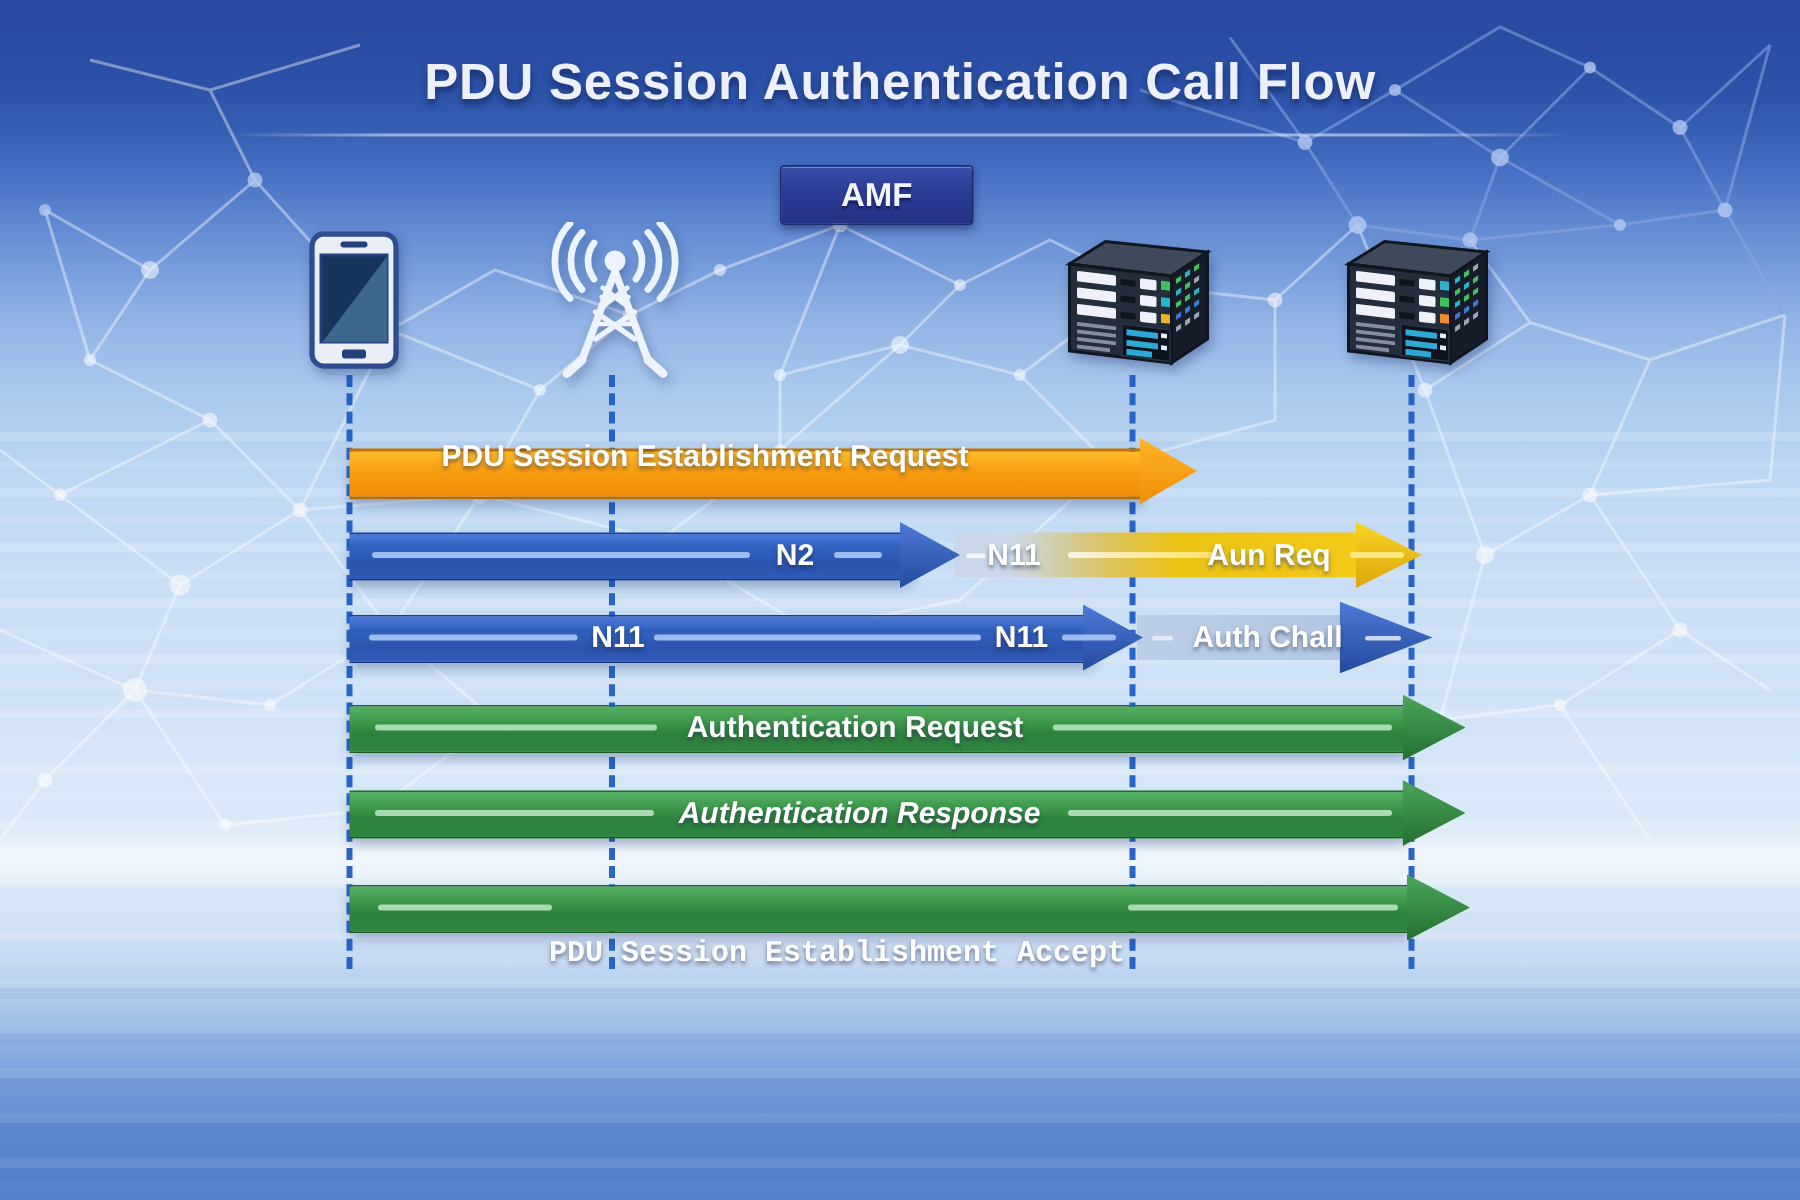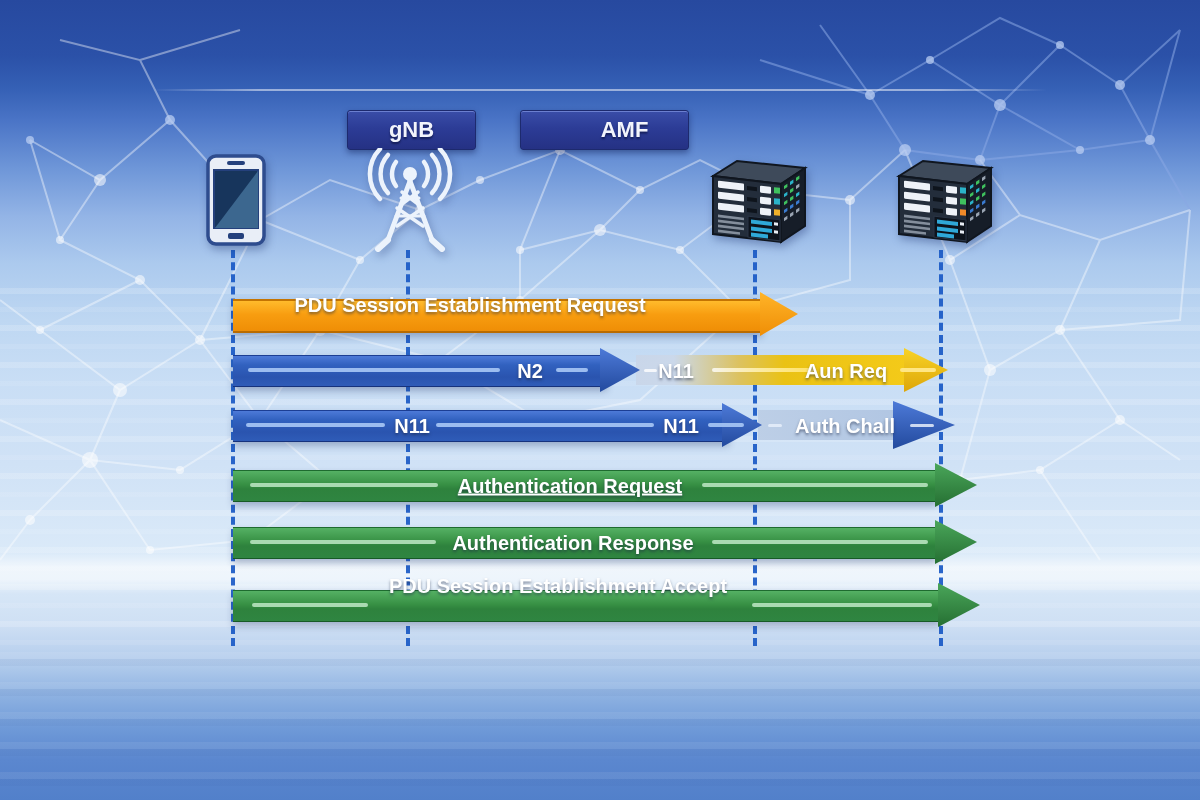--- a/index.html
+++ b/index.html
@@ -132,25 +132,23 @@
       <circle cx="170" cy="120" r="5"></circle>
         <circle cx="30" cy="140" r="4"></circle>
     </g>
   </svg>
 
   <div class="streaks" style="top:288px;height:370px;opacity:.6;"></div>
   <div class="streaks bright" style="top:552px;height:42px;"></div>
   <div class="streaks bottom" style="top:652px;height:148px;opacity:.7;"></div>
   <div class="hairline"></div>
 
-
-  <div class="entity" style="left:347px;width:127px;">
-    <span>gNB</span>
-  </div>
-  <div class="entity" style="left:520px;width:127px;padding-left:40px;">
+  <div class="title">PDU Session Authentication Call Flow</div>
+
+  <div class="entity" style="left:520px;width:127px;">
     <span>AMF</span>
   </div>
 
   <svg class="icon" style="left:205px;top:154px;" width="62" height="92" viewBox="0 0 62 92">
     <rect x="3" y="2" width="56" height="88" rx="8" fill="#e9eef7" stroke="#2e4c8e" stroke-width="3.5"></rect>
     <rect x="9" y="16" width="44" height="58" fill="#17355c" stroke="#24407c" stroke-width="2"></rect>
     <polygon points="53,17 53,74 10,74" fill="#3c678f"></polygon>
     <rect x="22" y="7" width="18" height="4" rx="2" fill="#24407c"></rect>
     <rect x="23" y="79" width="16" height="6" rx="2" fill="#24407c"></rect>
   </svg>
@@ -306,32 +304,32 @@
     <div class="flabel" style="left:412px;top:426px;">N11</div>
     <div class="flabel" style="left:681px;top:426px;">N11</div>
     <div class="flabel" style="left:845px;top:426px;">Auth Chall</div>
   </div>
 
   <div>
     <div class="bar green" style="left:233px;top:470px;width:704px;"></div>
     <div class="head green" style="left:935px;top:463px;width:42px;height:44px;"></div>
     <div class="st" style="left:250px;top:483px;width:188px;height:4px;background:rgba(190,232,198,.85);"></div>
     <div class="st" style="left:702px;top:483px;width:226px;height:4px;background:rgba(190,232,198,.85);"></div>
-    <div class="flabel" style="left:570px;top:486px;text-decoration:underline;">Authentication Request</div>
+    <div class="flabel" style="left:570px;top:486px;">Authentication Request</div>
   </div>
 
   <div>
     <div class="bar green" style="left:233px;top:527px;width:704px;"></div>
     <div class="head green" style="left:935px;top:520px;width:42px;height:44px;"></div>
     <div class="st" style="left:250px;top:540px;width:186px;height:4px;background:rgba(190,232,198,.85);"></div>
     <div class="st" style="left:712px;top:540px;width:216px;height:4px;background:rgba(190,232,198,.85);"></div>
-    <div class="flabel" style="left:573px;top:543px;">Authentication Response</div>
+    <div class="flabel" style="left:573px;top:543px;font-style:italic;">Authentication Response</div>
   </div>
 
   <div>
     <div class="bar green" style="left:233px;top:590px;width:707px;"></div>
     <div class="head green" style="left:938px;top:583px;width:42px;height:44px;"></div>
     <div class="st" style="left:252px;top:603px;width:116px;height:4px;background:rgba(190,232,198,.85);"></div>
     <div class="st" style="left:752px;top:603px;width:180px;height:4px;background:rgba(190,232,198,.85);"></div>
-    <div class="flabel" style="left:558px;top:586px;">PDU Session Establishment Accept</div>
+    <div class="flabel" style="left:558px;top:636px;font-family:Liberation Mono, monospace;">PDU Session Establishment Accept</div>
   </div>
 
 </div>
 
 </body></html>

